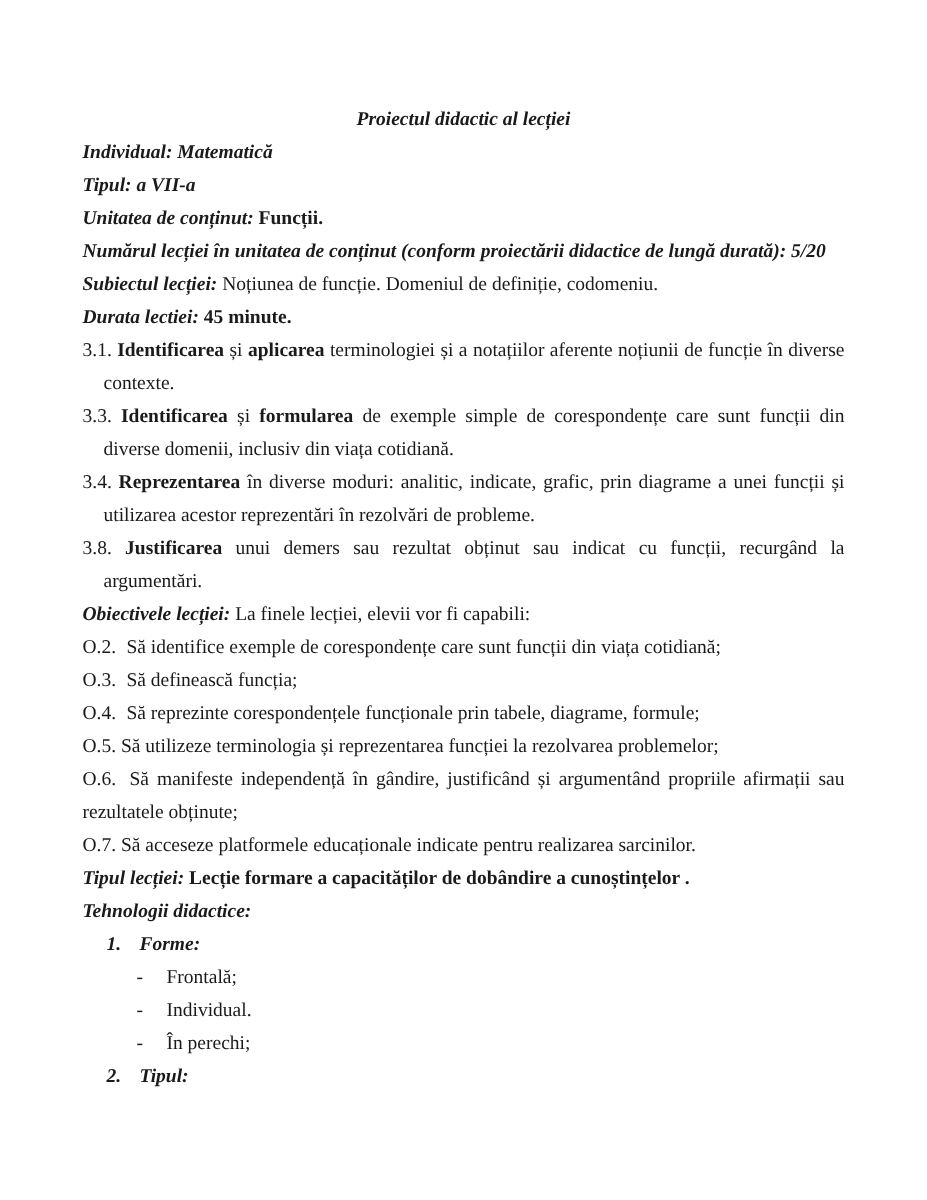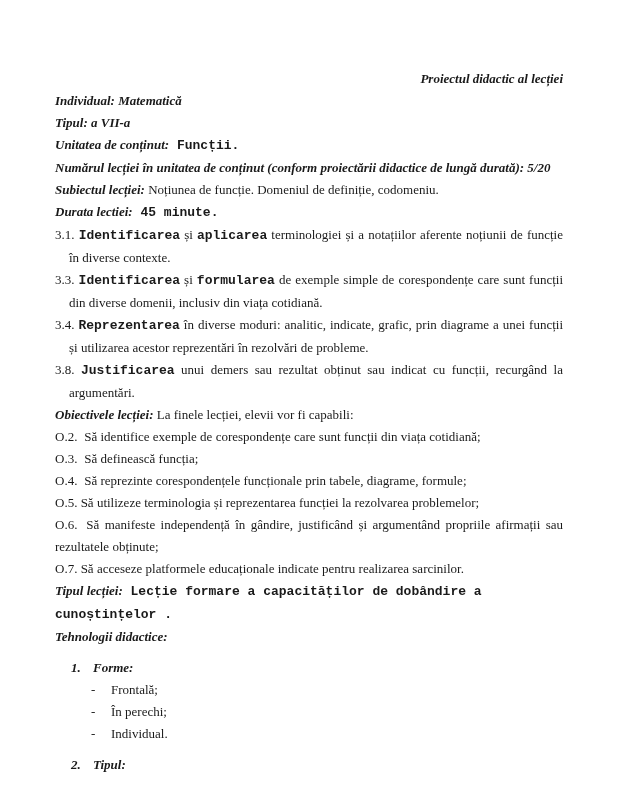--- a/index.html
+++ b/index.html
@@ -3,27 +3,27 @@
 <meta charset="utf-8">
 <style>
   html, body { margin: 0; padding: 0; background: #ffffff; }
   body { width: 618px; height: 800px; overflow: hidden; position: relative; }
   .page {
     position: absolute; left: 55px; top: 68px; width: 508px;
     font-family: "Liberation Serif", serif; font-size: 13px; color: #1a1a1a;
     line-height: 22px;
   }
   .p { margin: 0; }
-  .center { text-align: right; }
+  .center { text-align: center; }
   .bi { font-weight: bold; font-style: italic; }
-  .b { font-weight: bold; font-family: Liberation Mono, monospace; }
+  .b { font-weight: bold; }
   .just { text-align: justify; }
   .hang { padding-left: 14px; text-indent: -14px; text-align: justify; }
   .obj-label { display: inline-block; min-width: 26px; }
-  .num-item { padding-left: 16px; margin-top: 9px; }
+  .num-item { padding-left: 16px; }
   .num-item .n { display: inline-block; width: 22px; font-weight: bold; font-style: italic; }
   .dash-item { padding-left: 36px; }
   .dash-item .d { display: inline-block; width: 20px; }
 </style>
 </head>
 <body>
 
 <div class="page">
   <p class="p center bi">Proiectul didactic al lecției</p>
 
@@ -76,19 +76,19 @@
   <p class="p">
     <span class="bi">Tipul lecției:</span><span class="b"> Lecție formare a capacităților de dobândire a cunoștințelor .</span>
   </p>
 
   <p class="p bi">Tehnologii didactice:</p>
 
   <p class="p num-item">
     <span class="n">1.</span><span class="bi">Forme:</span>
   </p>
   <p class="p dash-item"><span class="d">-</span><span>Frontală;</span></p>
+  <p class="p dash-item"><span class="d">-</span><span>Individual.</span></p>
   <p class="p dash-item"><span class="d">-</span><span>În perechi;</span></p>
-  <p class="p dash-item"><span class="d">-</span><span>Individual.</span></p>
 
   <p class="p num-item">
     <span class="n">2.</span><span class="bi">Tipul:</span>
   </p>
 </div>
 
 </body></html>

